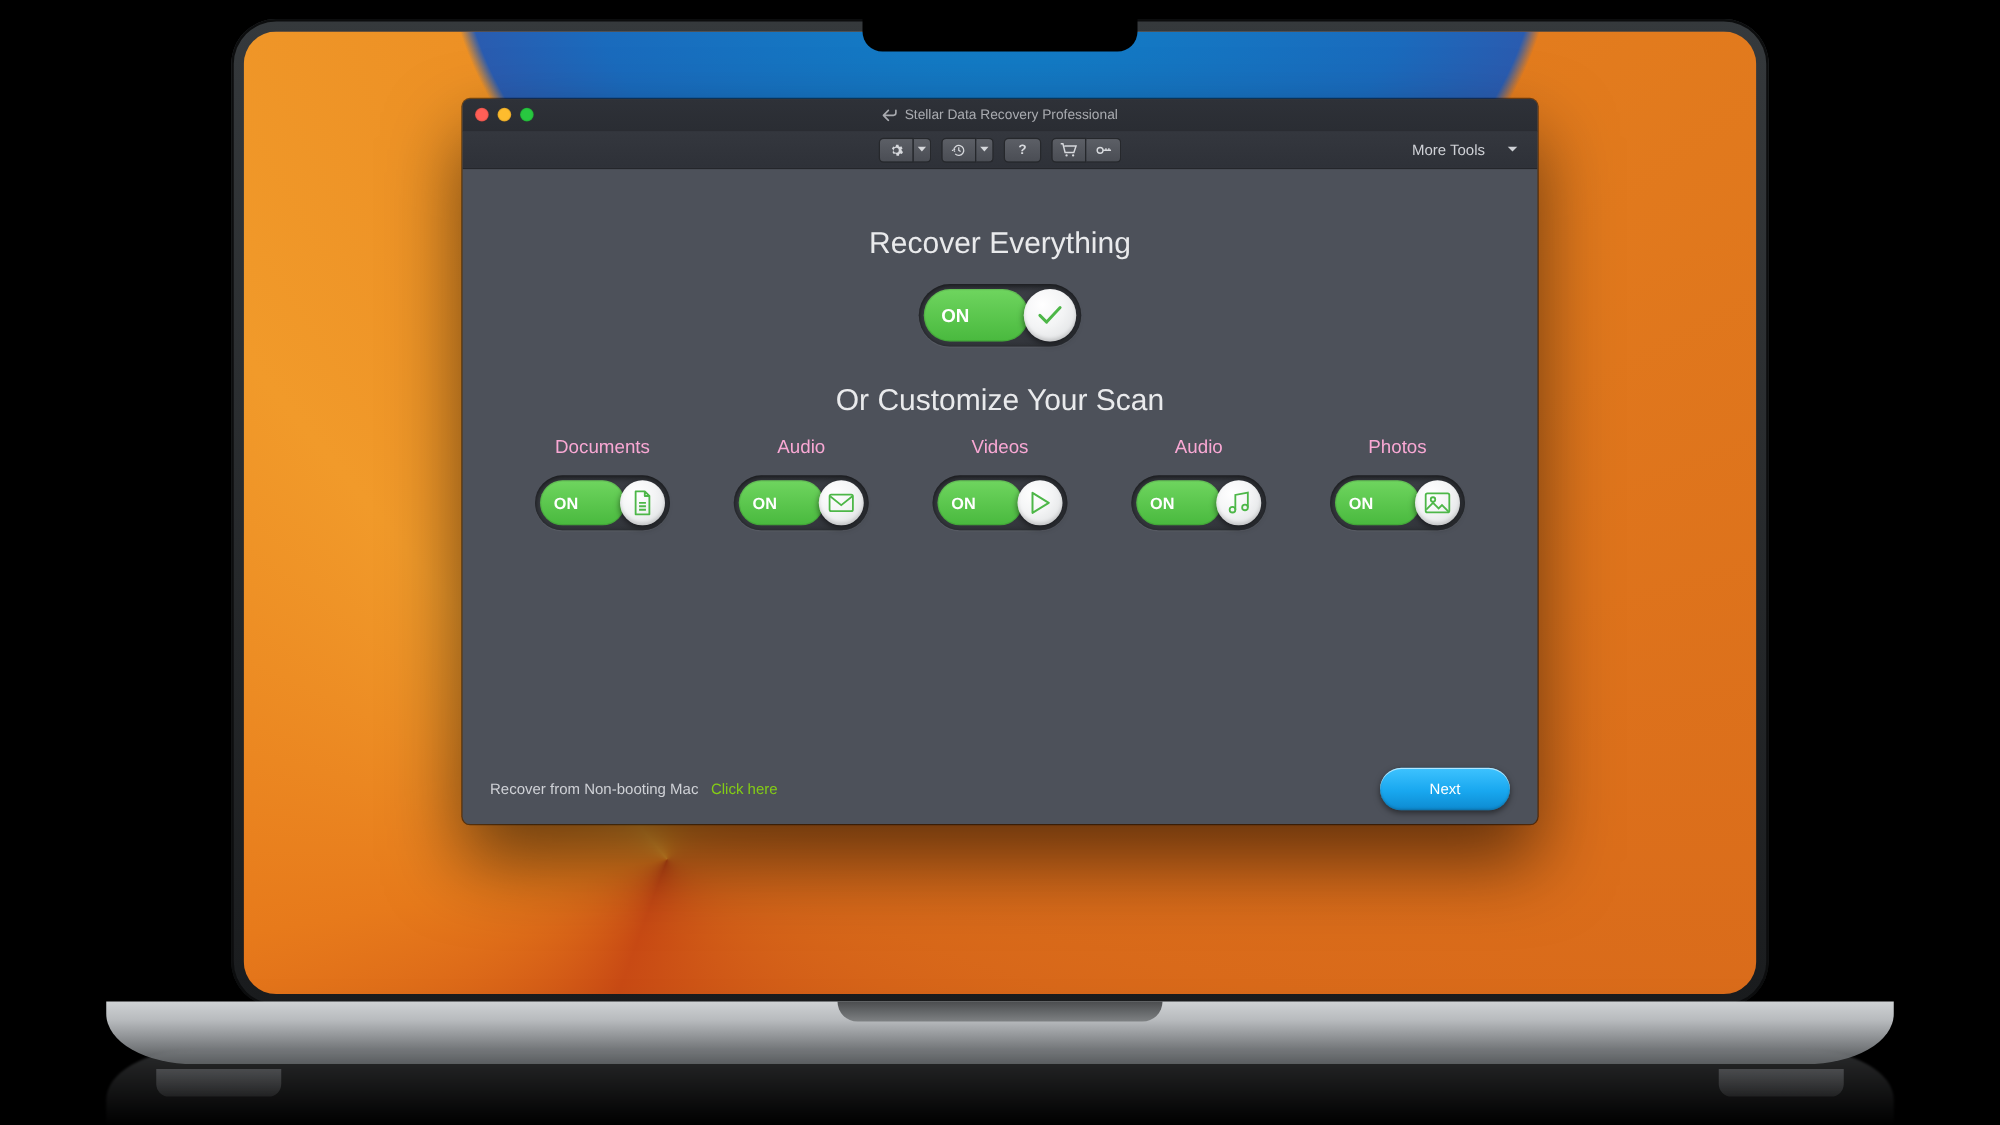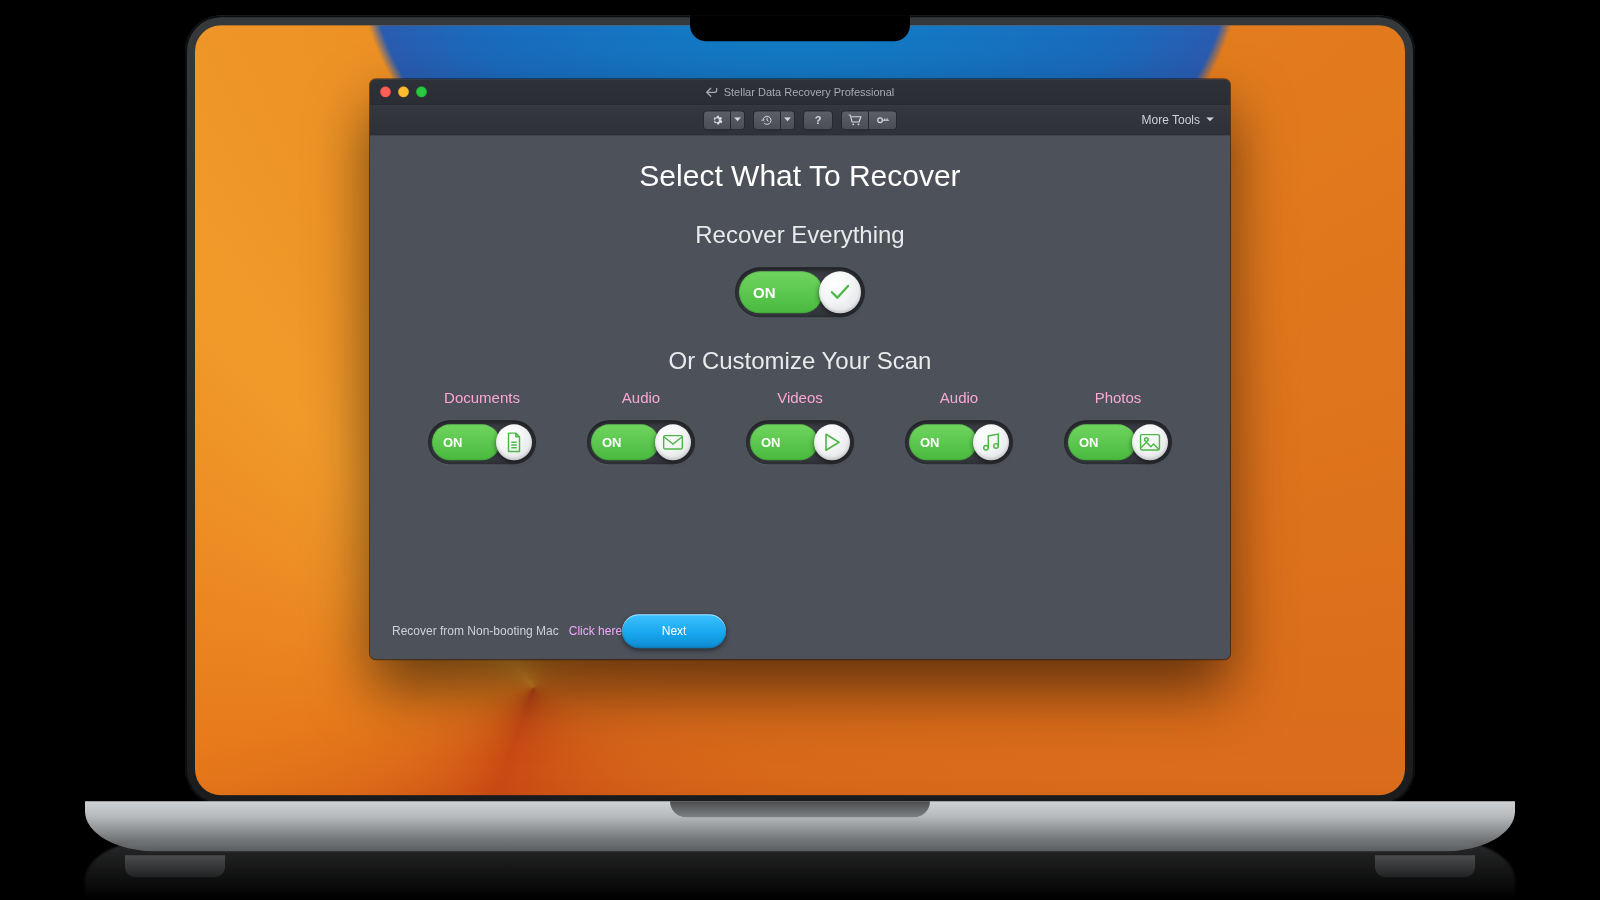--- a/index.html
+++ b/index.html
@@ -100,21 +100,21 @@
     height:20px; min-width:28px;
     background:linear-gradient(180deg,#5c5f66,#4a4d54);
     border:1px solid #26282c;
     display:flex; align-items:center; justify-content:center;
     color:#d6d8dc; font-size:11px;
     cursor:pointer;
   }
   .tbtn:first-child{border-top-left-radius:4px;border-bottom-left-radius:4px;}
   .tbtn:last-child{border-top-right-radius:4px;border-bottom-right-radius:4px;}
   .tbtn + .tbtn{border-left:none;}
-  .more-tools{position:absolute; right:16px; top:50%; transform:translateY(-50%); display:flex; align-items:center; gap:6px; color:#cfd1d6; font-size:12px; cursor:pointer;}
+  .more-tools{position:absolute; right:16px; top:50%; transform:translateY(-50%); display:flex; align-items:center; gap:18px; color:#cfd1d6; font-size:12px; cursor:pointer;}
 
   .content{ flex:1; display:flex; flex-direction:column; align-items:center; padding:18px 30px 0; }
   .h1{ font-size:30px; font-weight:400; color:#fff; margin-top:6px; }
   .h2{ font-size:24px; font-weight:400; color:#e9eaec; margin-top:28px; }
 
   .big-toggle{ margin-top:18px; }
   .toggle{
     position:relative; border-radius:999px;
     background:linear-gradient(180deg,#3d4047,#33363c);
     box-shadow: inset 0 2px 6px rgba(0,0,0,.7), 0 1px 0 rgba(255,255,255,.05);
@@ -141,25 +141,25 @@
   .big-toggle .knob{ right:4px; }
 
   .row{ margin-top:14px; width:100%; display:flex; justify-content:space-between; padding:0 6px;}
   .cat{ width:152px; display:flex; flex-direction:column; align-items:center; gap:14px;}
   .cat .label{ font-size:15px; color:#f9a8d4; }
   .cat .toggle{ width:108px; height:44px; }
   .cat .greenbar{ width:68px; font-size:13px; padding-left:11px;}
   .cat .knob{ right:4px; }
 
   .footer{
-    height:56px; display:flex; align-items:center; justify-content:flex-start;
+    height:56px; display:flex; align-items:center; justify-content:space-between;
     padding:0 22px;
   }
   .footer-left{ font-size:12px; color:#cfd1d6; display:flex; gap:10px; }
-  .footer-left a{ color:#f0abfc; text-decoration:none; cursor:pointer;}
+  .footer-left a{ color:#84cc16; text-decoration:none; cursor:pointer;}
   .next-btn{
     width:104px; height:34px; border-radius:17px;
     background: linear-gradient(180deg,#3ec3ff 0%, #18a7ef 55%, #0d8ad0 100%);
     box-shadow: inset 0 1px 0 rgba(255,255,255,.6), 0 2px 5px rgba(0,0,0,.5), inset 0 -1px 2px rgba(0,0,0,.2);
     color:#fff; font-size:12px; display:flex; align-items:center; justify-content:center;
     cursor:pointer;
   }
 
   svg{display:block;}
   .icon-green{ stroke:#4db748; }
@@ -235,21 +235,20 @@
           </div>
           <div class="more-tools">
             <span>More Tools</span>
             <svg width="8" height="5">
                 <path d="M0 0 L4 4 L8 0" fill="#cfd1d6"></path>
               </svg>
           </div>
         </div>
 
         <div class="content">
-          <div class="h1">Select What To Recover</div>
           <div class="h2">Recover Everything</div>
 
           <div class="big-toggle">
             <div class="toggle">
               <div class="greenbar">
                   <span>ON</span>
                 </div>
               <div class="knob">
                 <svg width="22" height="18" viewBox="0 0 24 20">
                     <path d="M3 10 L9 16 L21 3" fill="none" stroke="#4db748" stroke-width="2.6" stroke-linecap="round" stroke-linejoin="round"></path>

